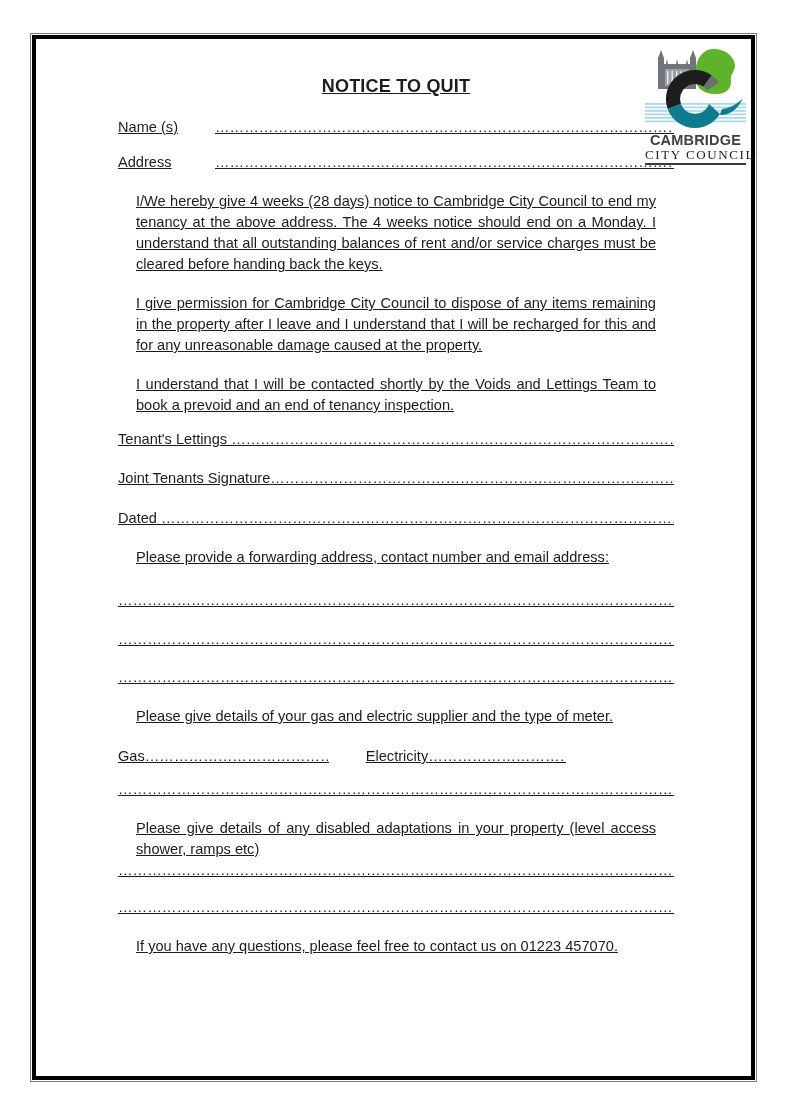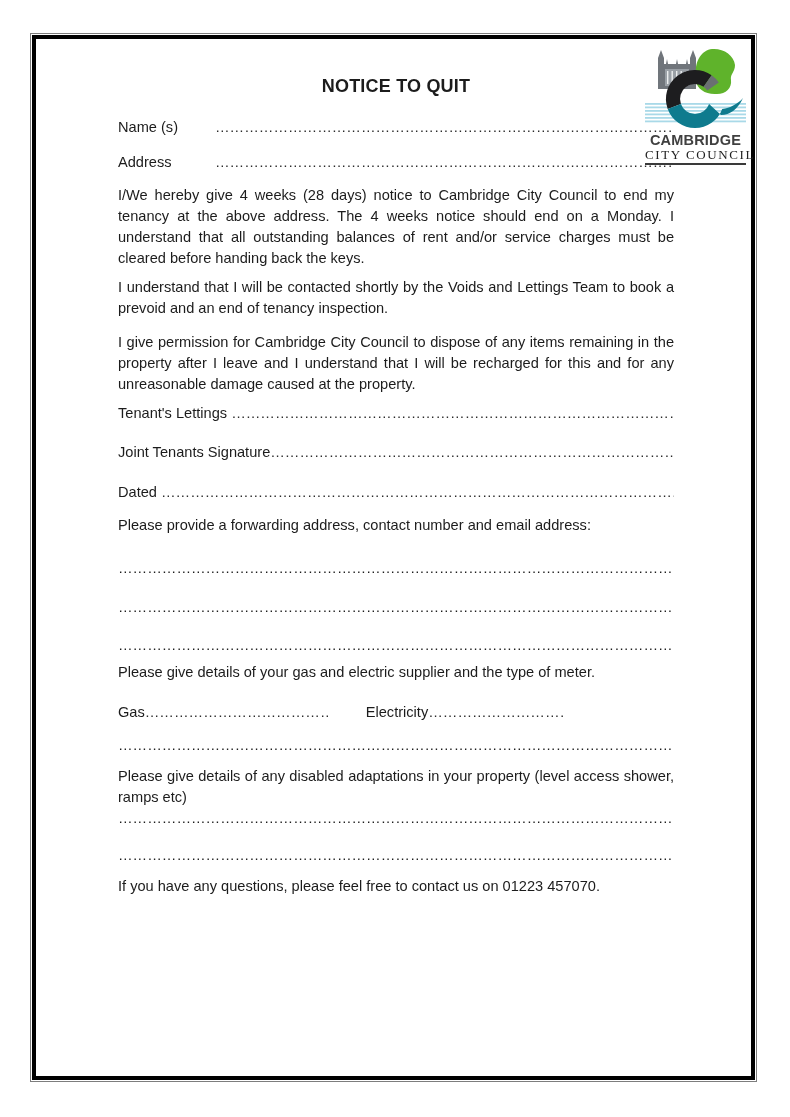--- a/index.html
+++ b/index.html
@@ -13,33 +13,33 @@
   }
   .frame-outer {
     position: absolute; left: 30px; top: 33px; right: 33px; bottom: 35px;
     border: 1px solid #7d7d7d;
   }
   .frame-inner {
     position: absolute; inset: 1px;
     border: 4px solid #000000;
     padding: 36px 77px 0 82px;
   }
-  .content { font-size: 14.6px; line-height: 21px; }
+  .content { font-size: 14.6px; line-height: 21px; text-decoration: underline; }
 
   .doc-title {
     text-align: center;
     font-weight: bold;
     font-size: 18px;
     line-height: 22px;
     margin: 0 0 20px 0;
     letter-spacing: 0.2px;
   }
   .intro { white-space: pre-line; margin: 0 0 20px 0; }
 
-  .para { margin: 0; }
+  .para { margin: 18px; }
   .just { text-align: justify; }
 
   .dotrow { display: flex; align-items: baseline; }
   .dotrow .label { flex: none; white-space: pre; }
   .dots {
     flex: 1 1 auto; min-width: 0;
     overflow: hidden; white-space: nowrap;
     color: #2a2a2a;
   }
   .dots-fixed { flex: none; overflow: hidden; white-space: nowrap; display: inline-block; }
@@ -146,23 +146,23 @@
         <span class="dots">………………………………………………………………………………………………………………………………………………………………………………………………………………………………</span>
       </div>
 
       <div class="dotrow mb12">
         <span class="label label-w">Address</span>
         <span class="dots">………………………………………………………………………………………………………………………………………………………………………………………………………………………………</span>
       </div>
 
       <p class="para just mb8">I/We hereby give 4 weeks (28 days) notice to Cambridge City Council to end my tenancy at the above address. The 4 weeks notice should end on a Monday. I understand that all outstanding balances of rent and/or service charges must be cleared before handing back the keys.</p>
 
+      <p class="para just mb8">I give permission for Cambridge City Council to dispose of any items remaining in the property after I leave and I understand that I will be recharged for this and for any unreasonable damage caused at the property.</p>
+
       <p class="para just mb13">I understand that I will be contacted shortly by the Voids and Lettings Team to book a prevoid and an end of tenancy inspection.</p>
-
-      <p class="para just mb8">I give permission for Cambridge City Council to dispose of any items remaining in the property after I leave and I understand that I will be recharged for this and for any unreasonable damage caused at the property.</p>
 
       <div class="dotrow mb18">
         <span class="label">Tenant's Lettings </span>
         <span class="dots">………………………………………………………………………………………………………………………………………………………………………………………………………………………………</span>
       </div>
 
       <div class="dotrow mb19">
         <span class="label">Joint Tenants Signature</span>
         <span class="dots">………………………………………………………………………………………………………………………………………………………………………………………………………………………………</span>
       </div>

